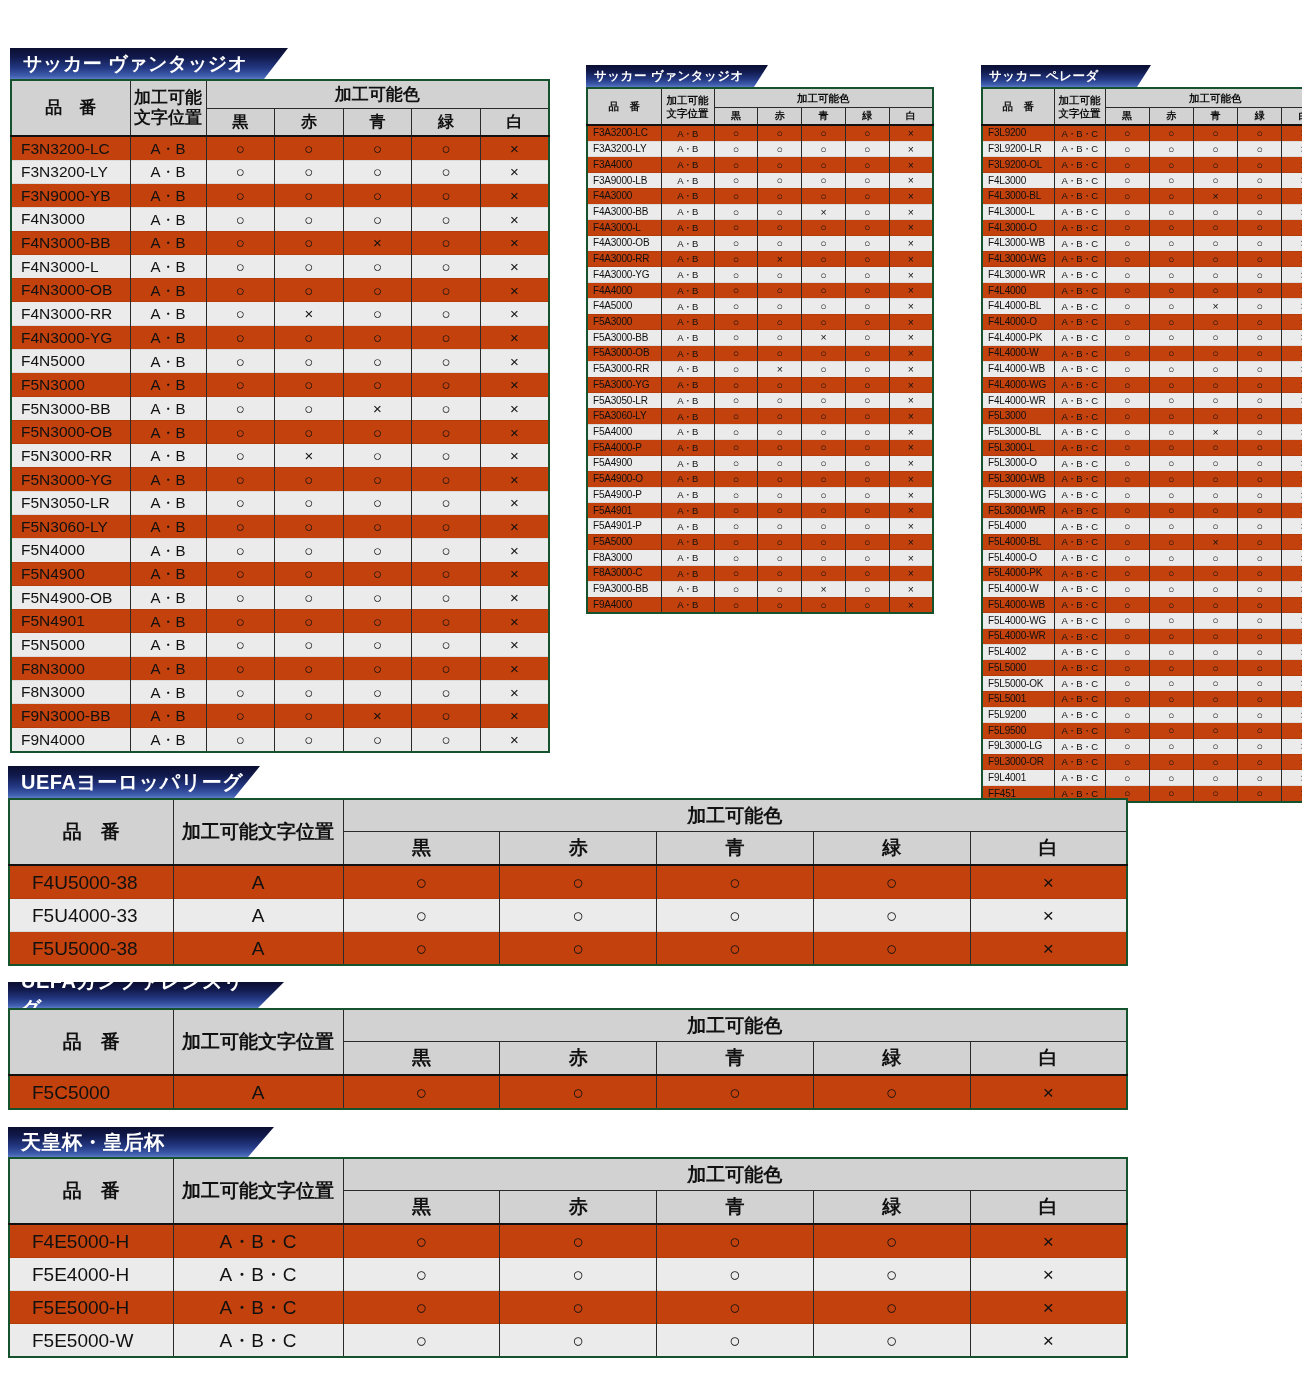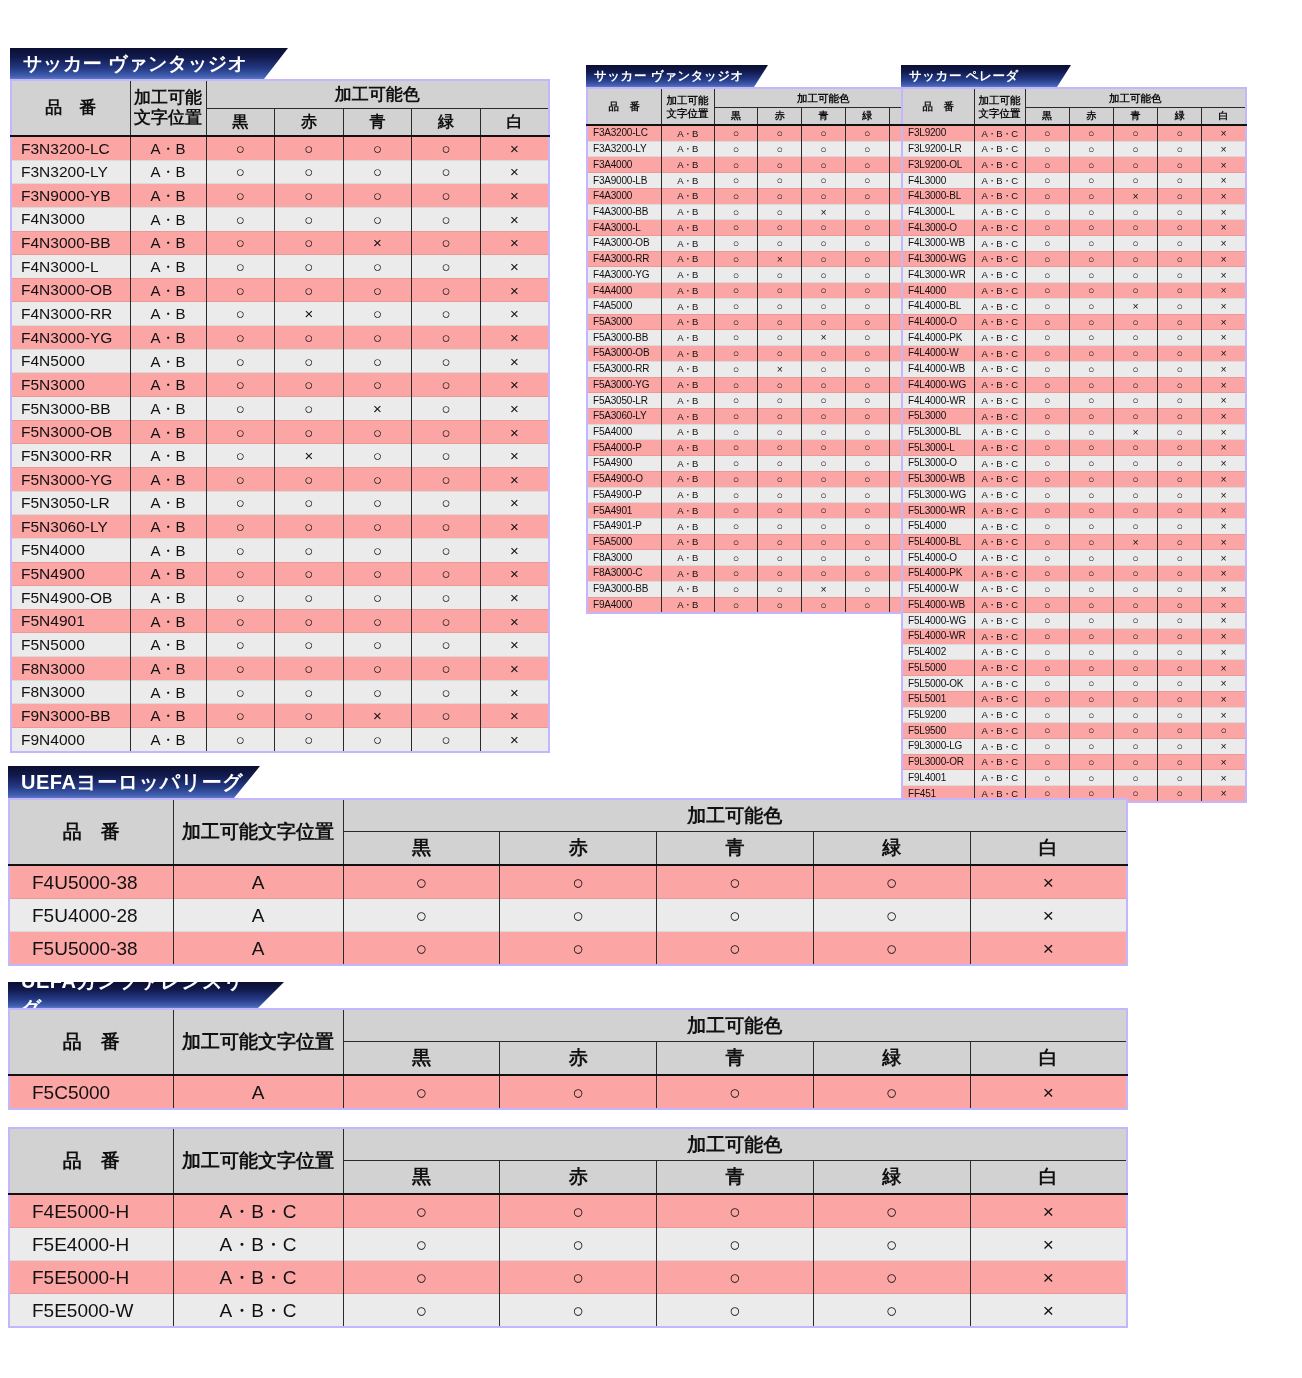--- a/index.html
+++ b/index.html
@@ -12,21 +12,21 @@
   .banner{
     position:relative;display:flex;align-items:center;box-sizing:border-box;
     padding-left:13px;color:#fff;font-weight:bold;letter-spacing:0.5px;
     background:linear-gradient(180deg,#0a0e30 0%,#111a4d 30%,#243983 65%,#3f5dae 90%,#5b79c4 100%);
   }
   .lg .banner{clip-path:polygon(0 0,100% 0,calc(100% - 24px) 100%,0 100%);}
   .sm .banner{clip-path:polygon(0 0,100% 0,calc(100% - 14px) 100%,0 100%);padding-left:8px;}
   .xl .banner{clip-path:polygon(0 0,100% 0,calc(100% - 26px) 100%,0 100%);}
   table.tbl{
     border-collapse:collapse;table-layout:fixed;width:100%;
-    background:#fca5a5;border:2px solid #c4b5fd;
+    background:#c2410c;border:2px solid #14532d;
   }
   .tbl th{
     background:#d2d2d2;font-weight:bold;text-align:center;vertical-align:middle;
     border:1px solid #2a2a2a;padding:0;line-height:1.15;
   }
   .tbl thead tr:last-child th{border-bottom:2px solid #111;}
   .tbl th[rowspan]{border-bottom:2px solid #111;}
   .tbl td{
     text-align:center;vertical-align:middle;padding:0;line-height:1;
     border-left:1px solid #2a2a2a;border-right:1px solid #2a2a2a;
@@ -642,21 +642,21 @@
           <td class="pos">A・B</td>
           <td class="mark">○</td>
           <td class="mark">○</td>
           <td class="mark">○</td>
           <td class="mark">○</td>
           <td class="mark">×</td>
         </tr>
       </tbody>
     </table>
   </section>
-<section class="panel sm" style="left: 901px; top: 65px; width: 292px;">
+<section class="panel sm" style="left: 981px; top: 65px; width: 292px;">
     <div class="banner" style="width: 170px; height: 22px;">
       <span>サッカー ペレーダ</span>
     </div>
     <table class="tbl">
       <colgroup>
         <col style="width: 72px;">
         <col style="width: 51px;">
         <col style="width: 44.2px;">
         <col style="width: 44.2px;">
         <col style="width: 44.2px;">
@@ -1109,21 +1109,21 @@
         <tr>
           <td class="code">F4U5000-38</td>
           <td class="pos">A</td>
           <td class="mark">○</td>
           <td class="mark">○</td>
           <td class="mark">○</td>
           <td class="mark">○</td>
           <td class="mark">×</td>
         </tr>
         <tr>
-          <td class="code">F5U4000-28</td>
+          <td class="code">F5U4000-33</td>
           <td class="pos">A</td>
           <td class="mark">○</td>
           <td class="mark">○</td>
           <td class="mark">○</td>
           <td class="mark">○</td>
           <td class="mark">×</td>
         </tr>
         <tr>
           <td class="code">F5U5000-38</td>
           <td class="pos">A</td>
@@ -1175,20 +1175,23 @@
           <td class="mark">○</td>
           <td class="mark">○</td>
           <td class="mark">○</td>
           <td class="mark">○</td>
           <td class="mark">×</td>
         </tr>
       </tbody>
     </table>
   </section>
 <section class="panel xl" style="left: 8px; top: 1127px; width: 1118px;">
+    <div class="banner" style="width: 266px; height: 30px;">
+      <span>天皇杯・皇后杯</span>
+    </div>
     <table class="tbl">
       <colgroup>
         <col style="width: 164px;">
         <col style="width: 170px;">
         <col style="width: 156.8px;">
         <col style="width: 156.8px;">
         <col style="width: 156.8px;">
         <col style="width: 156.8px;">
         <col style="width: 156.8px;">
       </colgroup>

